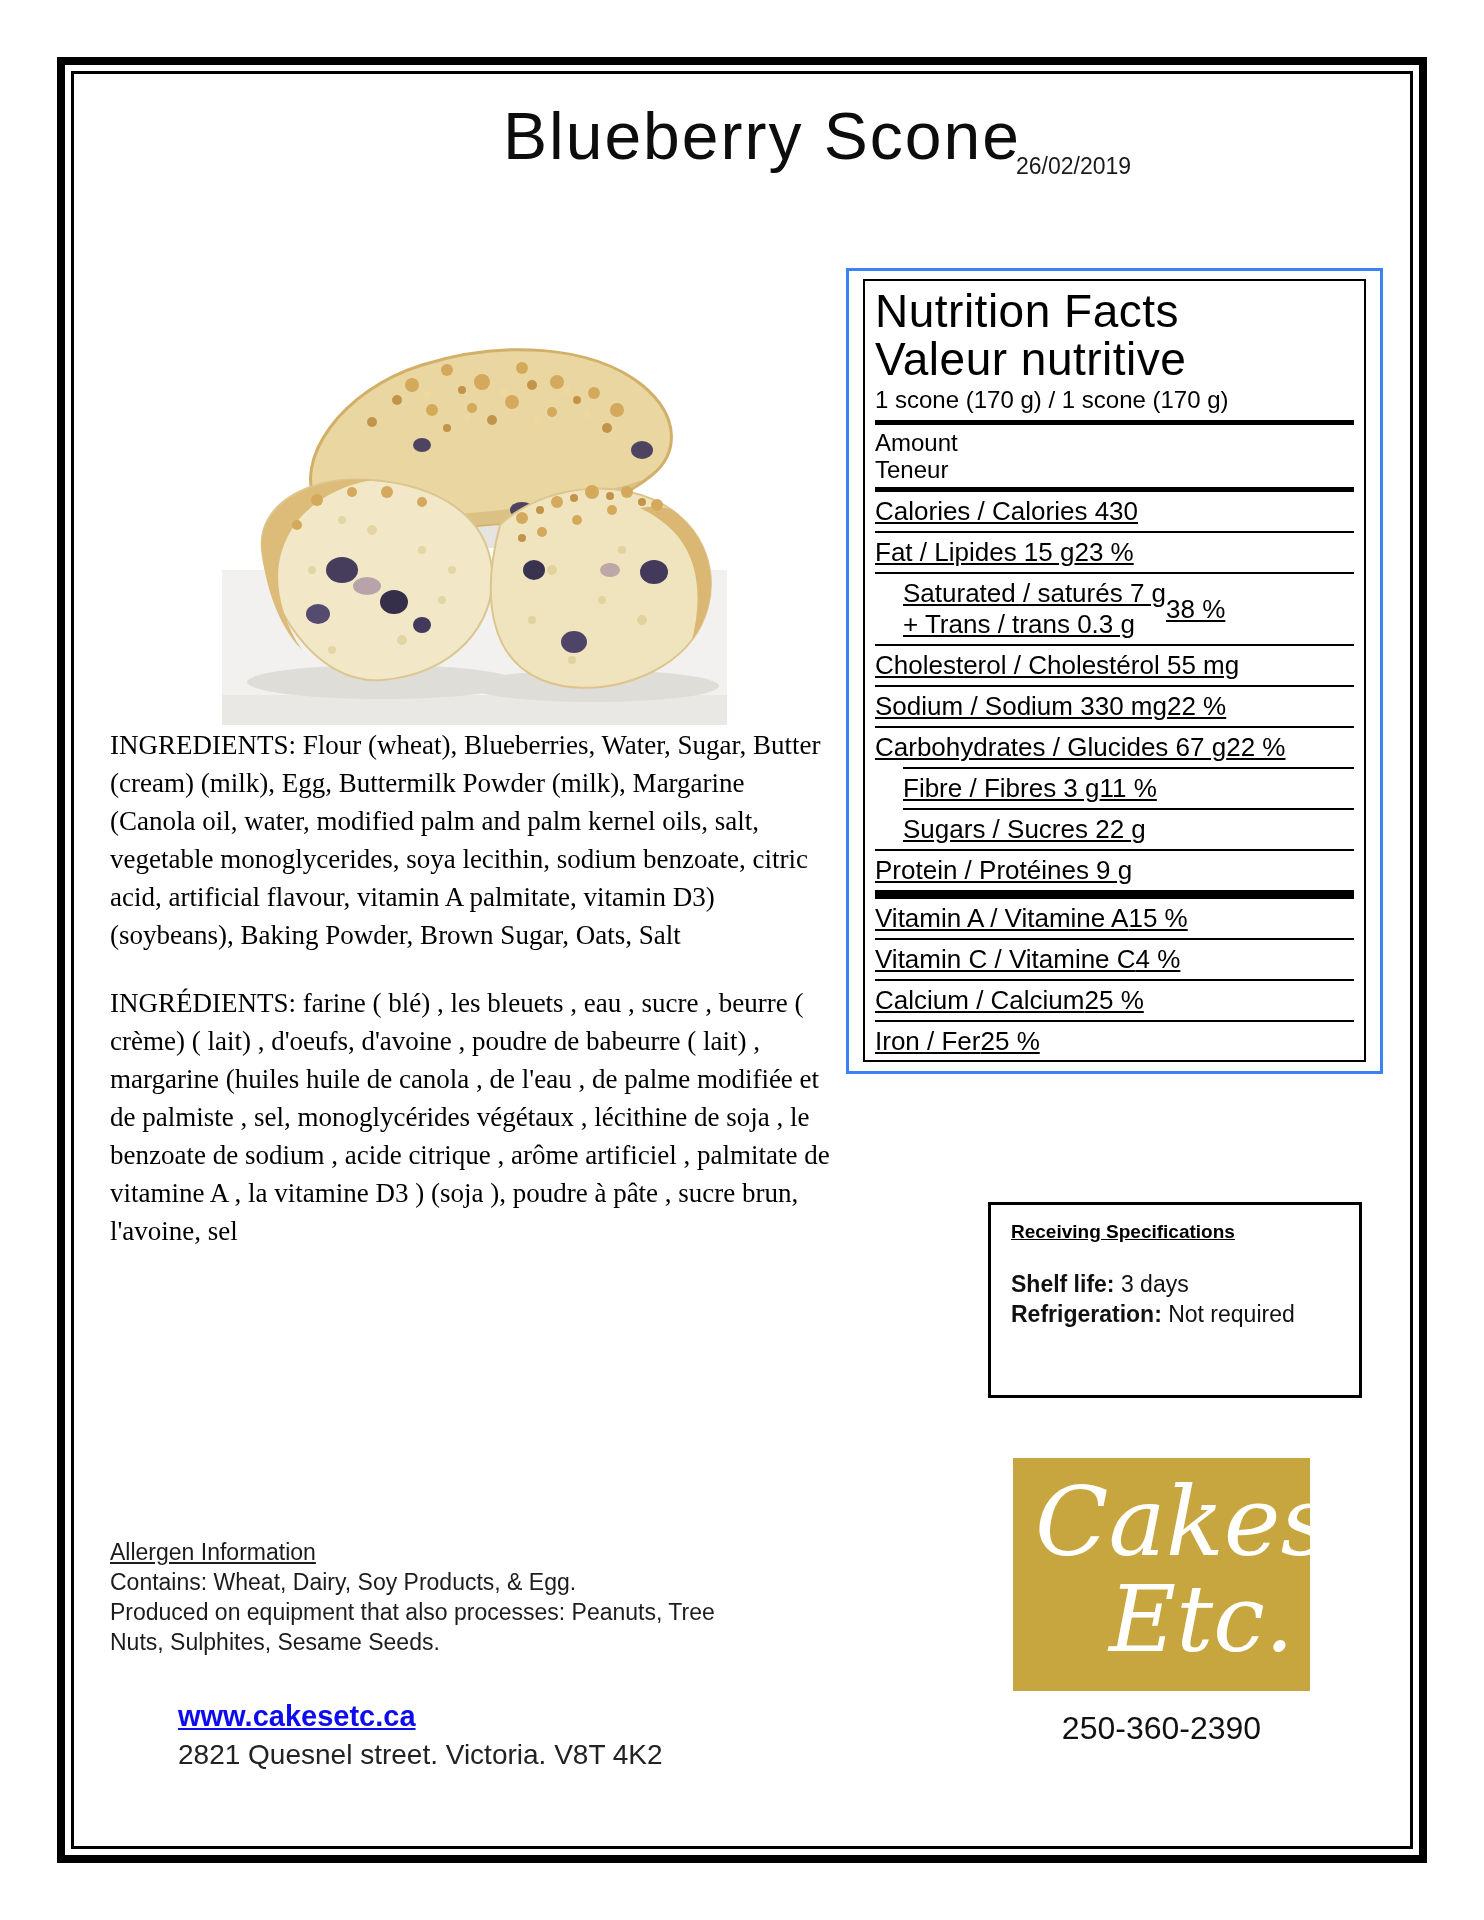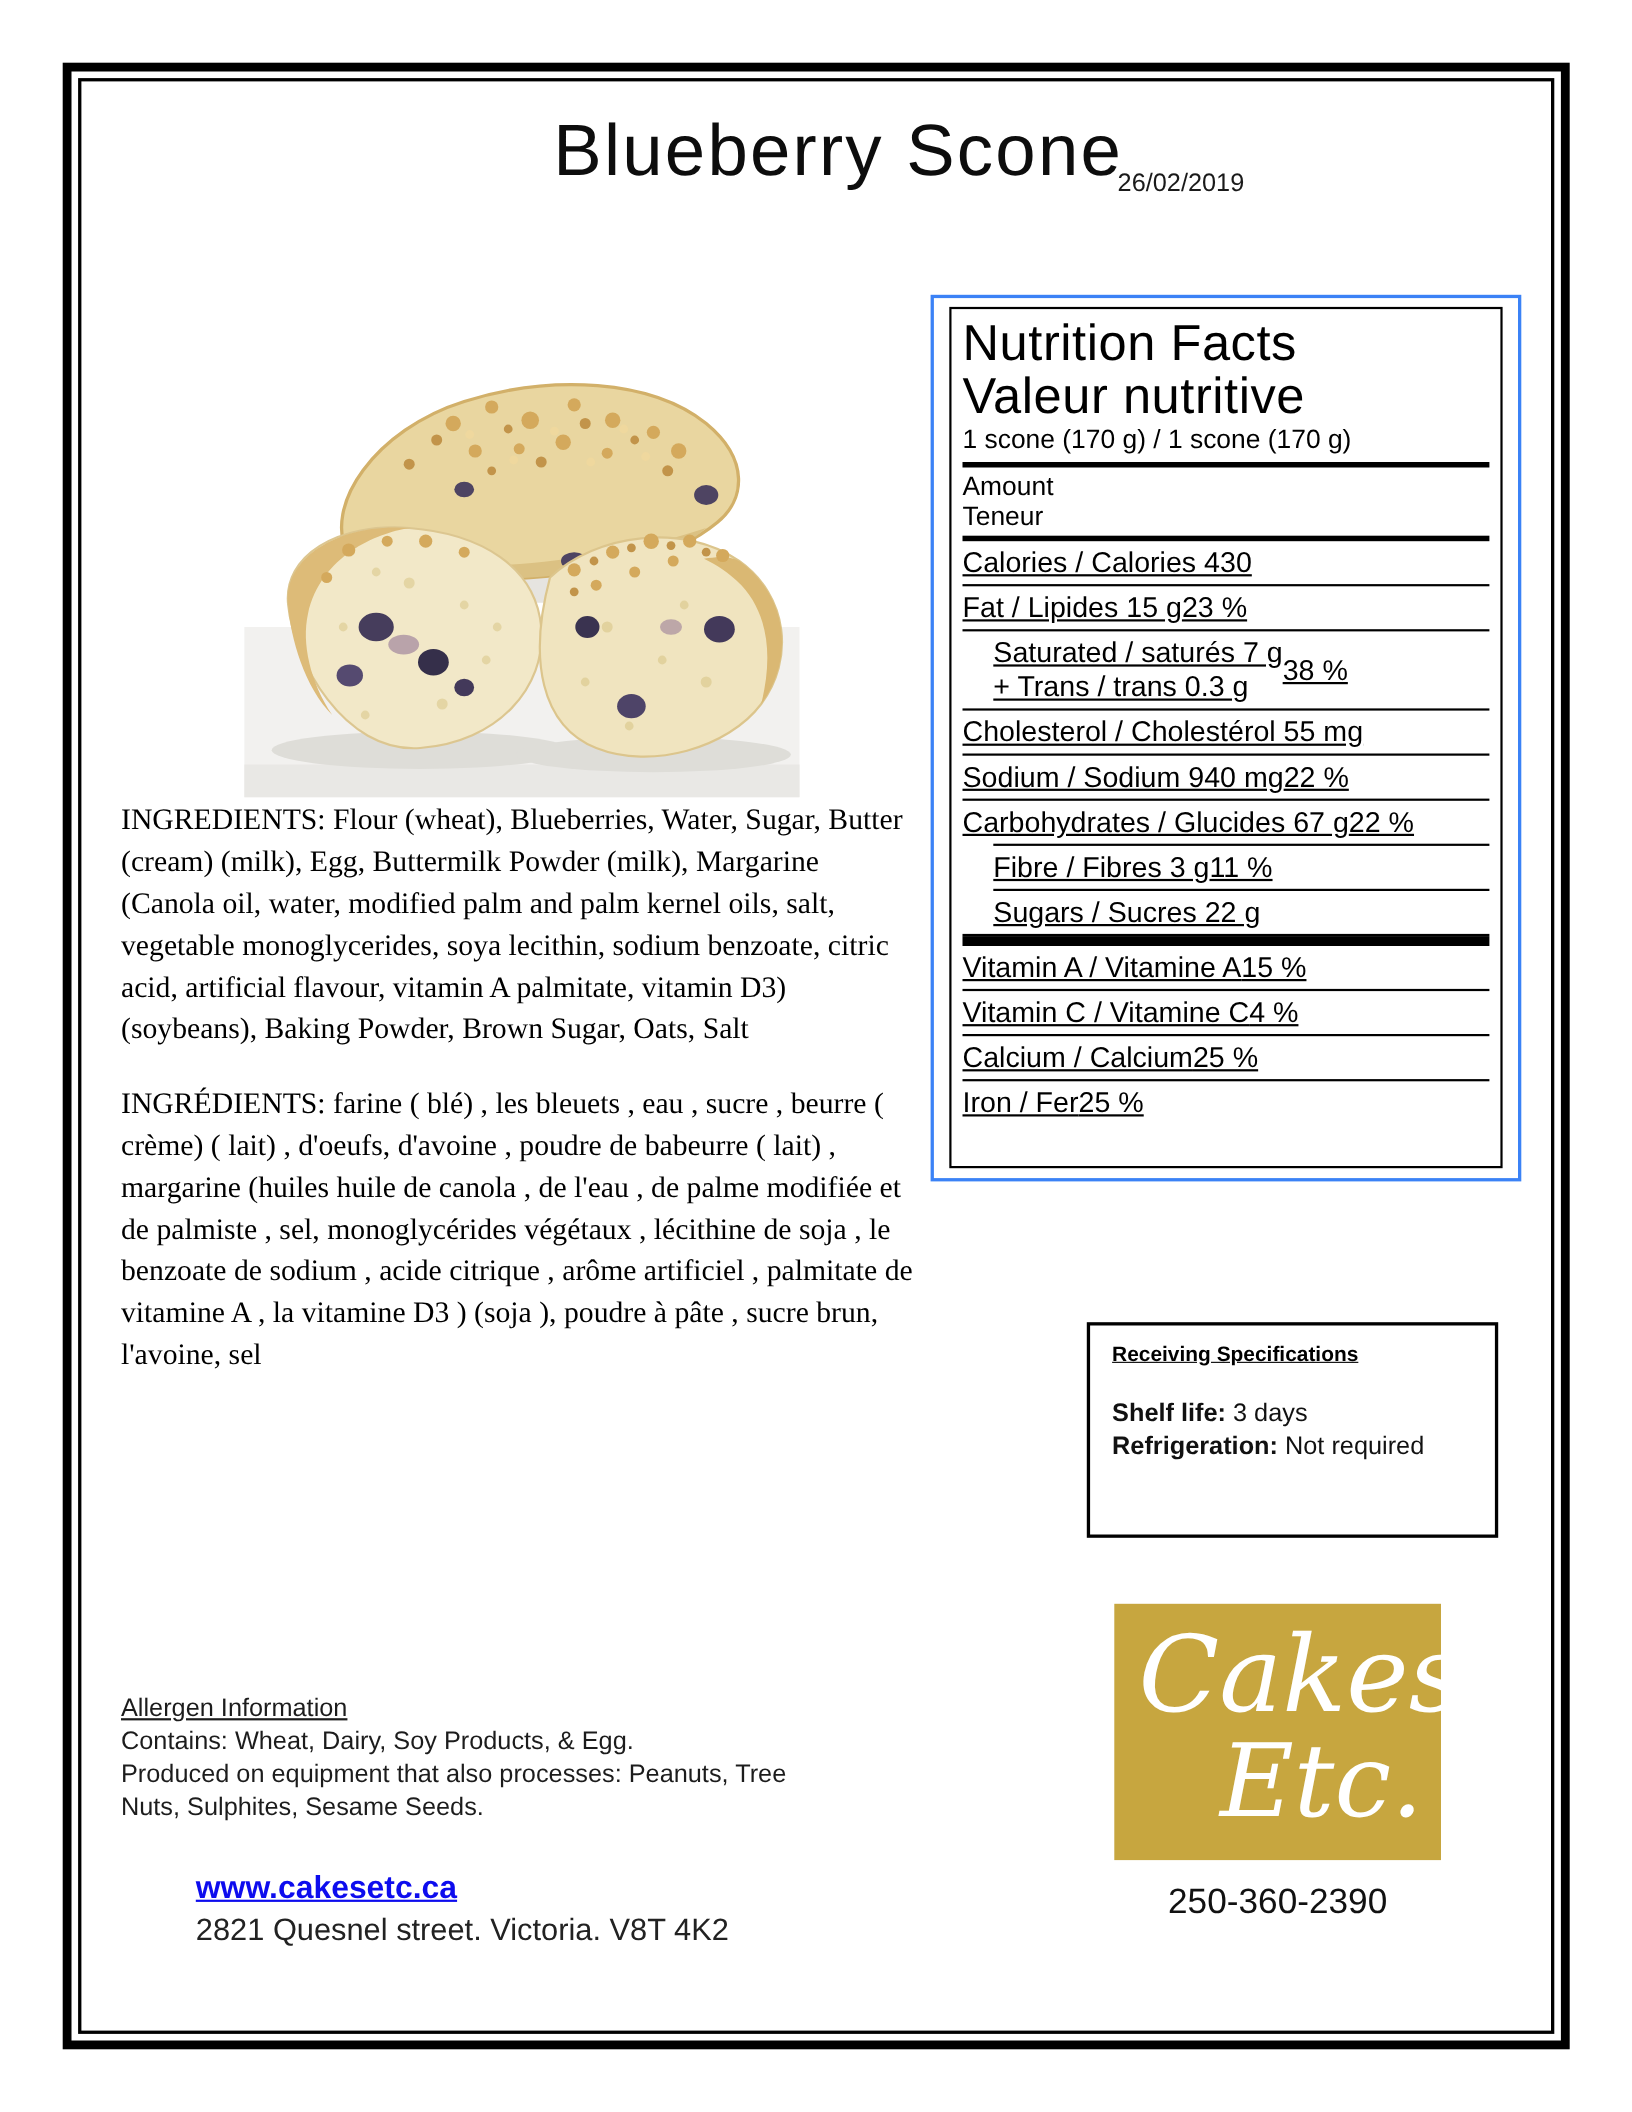--- a/index.html
+++ b/index.html
@@ -234,21 +234,21 @@
         <div class="nf-divider thin"></div>
         <div class="nf-row">
           <div class="nf-labels">
             <div>Cholesterol / Cholestérol 55 mg</div>
           </div>
           <div class="nf-value"></div>
         </div>
         <div class="nf-divider thin"></div>
         <div class="nf-row">
           <div class="nf-labels">
-            <div>Sodium / Sodium 940 mg</div>
+            <div>Sodium / Sodium 330 mg</div>
           </div>
           <div class="nf-value">22 %</div>
         </div>
         <div class="nf-divider thin"></div>
         <div class="nf-row">
           <div class="nf-labels">
             <div>Carbohydrates / Glucides 67 g</div>
           </div>
           <div class="nf-value">22 %</div>
         </div>
@@ -260,20 +260,26 @@
           <div class="nf-value">11 %</div>
         </div>
         <div class="nf-divider thin indent-line"></div>
         <div class="nf-row indent">
           <div class="nf-labels">
             <div>Sugars / Sucres 22 g</div>
           </div>
           <div class="nf-value"></div>
         </div>
         <div class="nf-divider thin"></div>
+        <div class="nf-row">
+          <div class="nf-labels">
+            <div>Protein / Protéines 9 g</div>
+          </div>
+          <div class="nf-value"></div>
+        </div>
         <div class="nf-divider thick"></div>
         <div class="nf-row">
           <div class="nf-labels">
             <div>Vitamin A / Vitamine A</div>
           </div>
           <div class="nf-value">15 %</div>
         </div>
         <div class="nf-divider thin"></div>
         <div class="nf-row">
           <div class="nf-labels">

